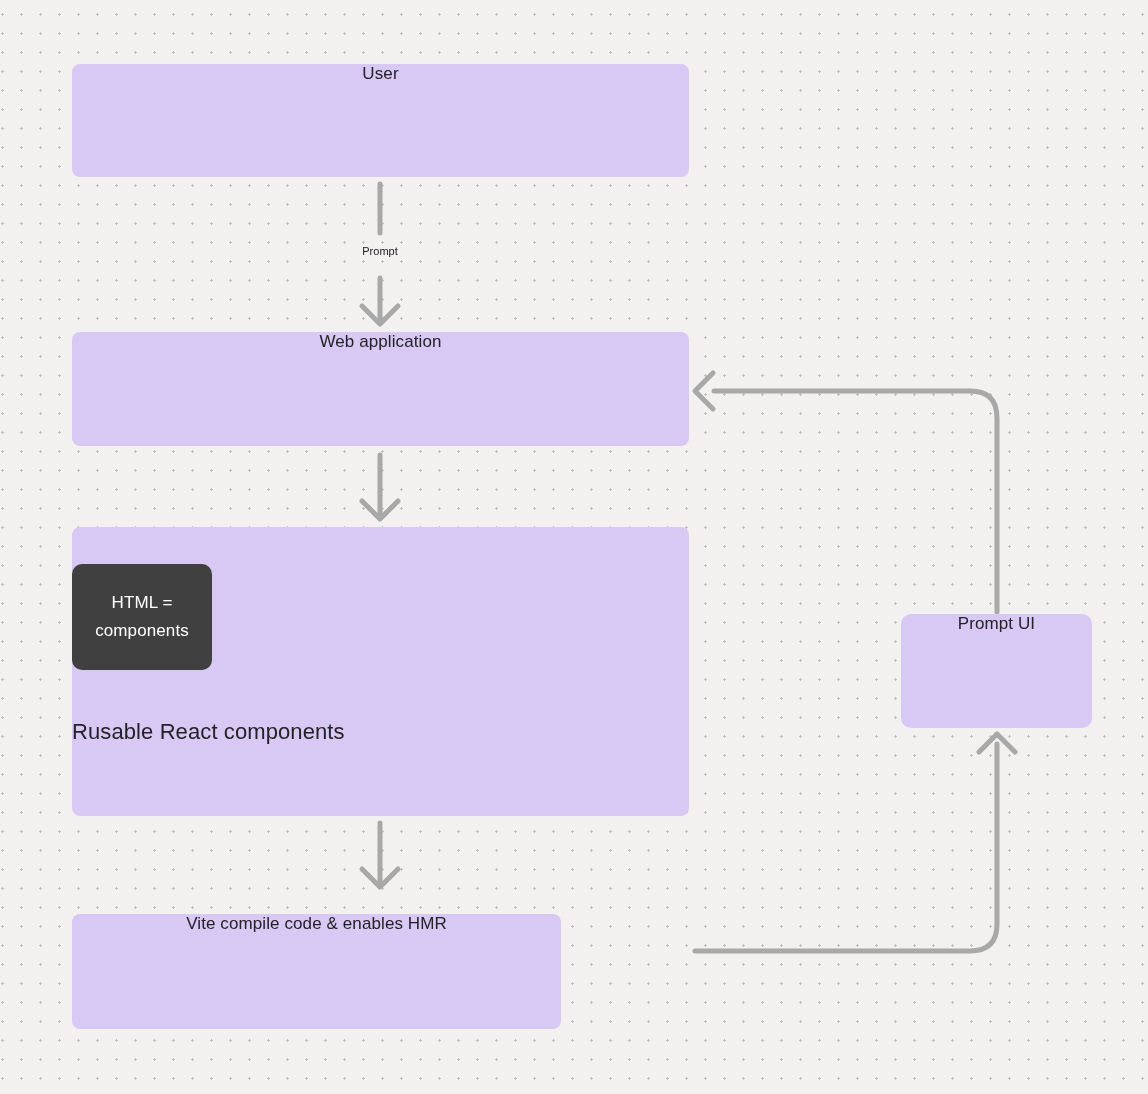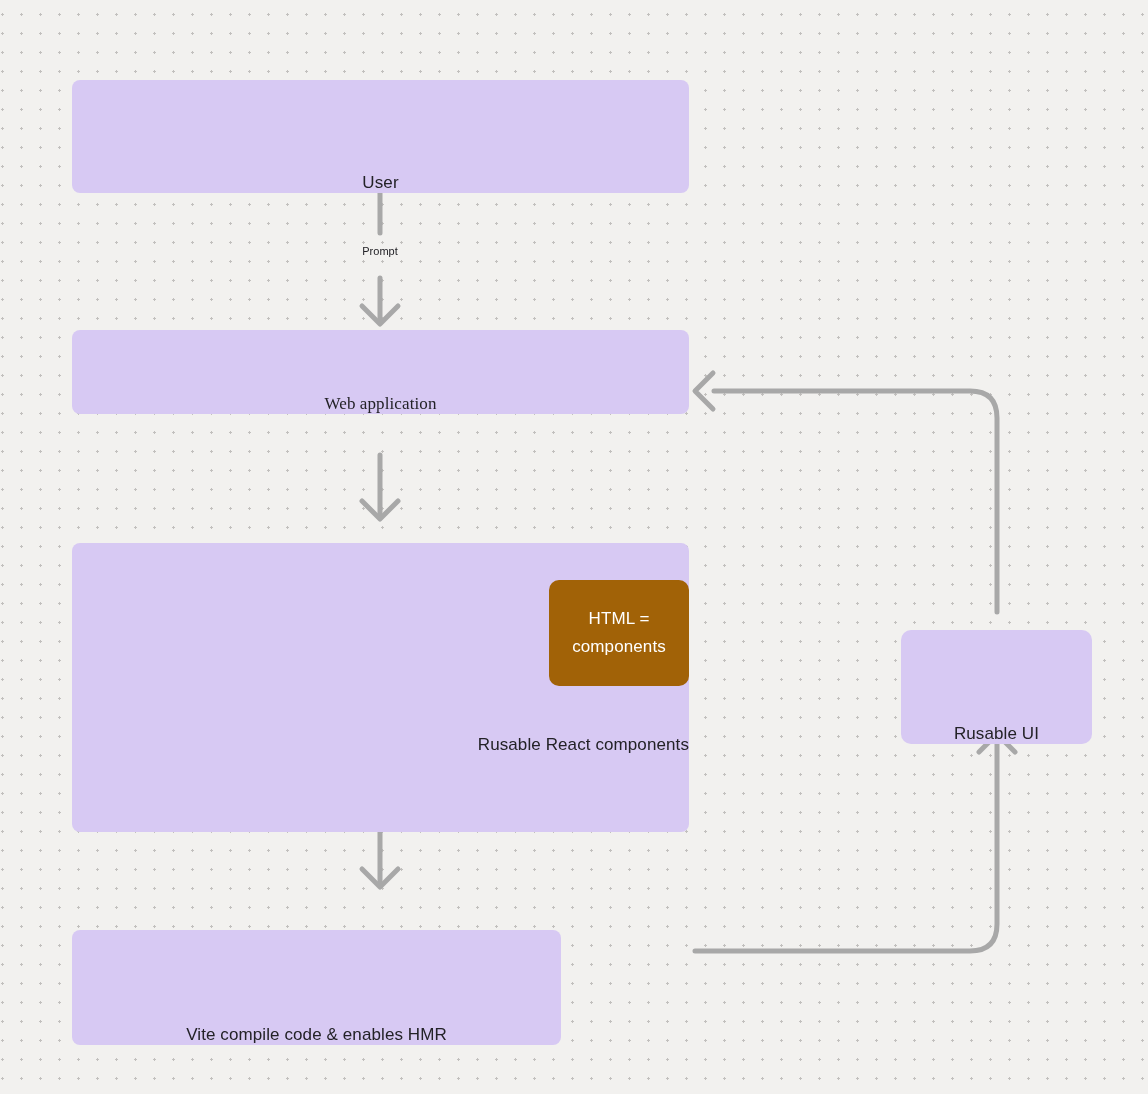--- a/index.html
+++ b/index.html
@@ -27,60 +27,59 @@
   .arrow-layer path {
     fill: none;
     stroke: #a8a8a8;
     stroke-width: 5;
     stroke-linecap: round;
     stroke-linejoin: round;
   }
   .node {
     position: absolute;
     display: flex;
-    align-items: flex-end;
+    align-items: flex-start;
     justify-content: center;
     background: #d7c9f3;
     border-radius: 8px;
     color: #232227;
     font-size: 17px;
     font-weight: 500;
     letter-spacing: 0.1px;
-    margin-top: 16px;
   }
   .node-user        { left: 72px;  top: 64px;  width: 617px; height: 113px; }
-  .node-webapp      { left: 72px;  top: 314px; width: 617px; height: 84px; font-family: Liberation Serif, serif; }
+  .node-webapp      { left: 72px;  top: 332px; width: 617px; height: 114px; }
   .node-components  { left: 72px;  top: 527px; width: 617px; height: 289px;
                       flex-direction: column; justify-content: flex-start; }
   .node-vite        { left: 72px;  top: 914px; width: 489px; height: 115px; }
   .node-render-ui   { left: 901px; top: 614px; width: 191px; height: 114px; border-radius: 10px; }
 
   .component-row {
     display: flex;
     gap: 25px;
     margin-top: 37px;
   }
   .component-card {
     width: 140px;
     height: 106px;
-    background: #a16207;
+    background: #404040;
     border-radius: 10px;
     color: #ffffff;
     display: flex;
     flex-direction: column;
     align-items: center;
     justify-content: center;
     font-size: 17px;
     line-height: 28px;
     font-weight: 500;
     text-align: center;
   }
   .components-caption {
     margin-top: 49px;
-    font-size: 17px;
+    font-size: 22px;
     font-weight: 500;
     color: #232227;
   }
   .edge-label {
     position: absolute;
     left: 380px;
     top: 245px;
     transform: translateX(-50%);
     font-size: 11px;
     color: #232227;
@@ -134,16 +133,16 @@
       </div>
     </div>
     <div class="components-caption">Rusable React components</div>
   </div>
 
   <div class="node node-vite">
     <span>Vite compile code &amp; enables HMR</span>
   </div>
 
   <div class="node node-render-ui">
-    <span>Rusable UI</span>
+    <span>Prompt UI</span>
   </div>
 
 </div>
 
 </body></html>

